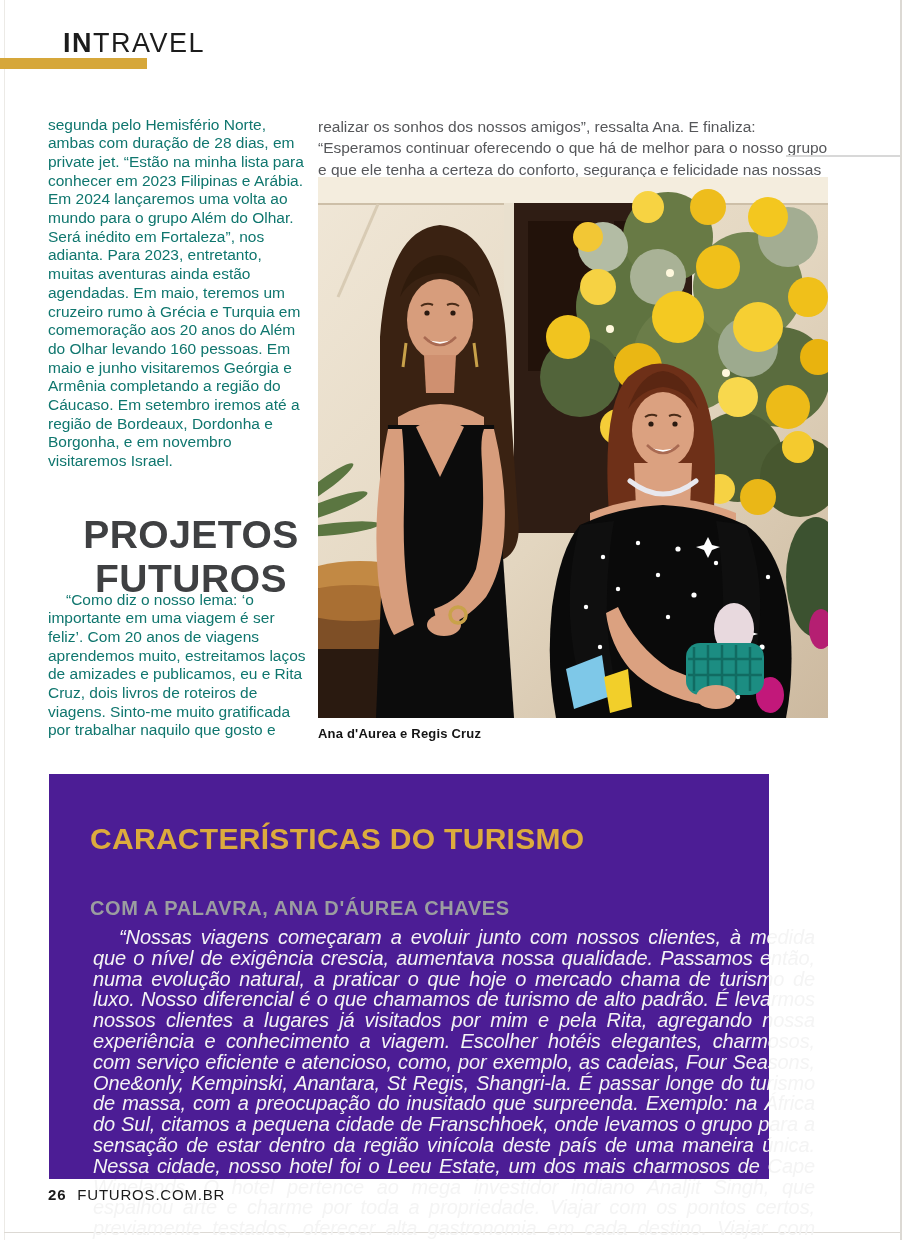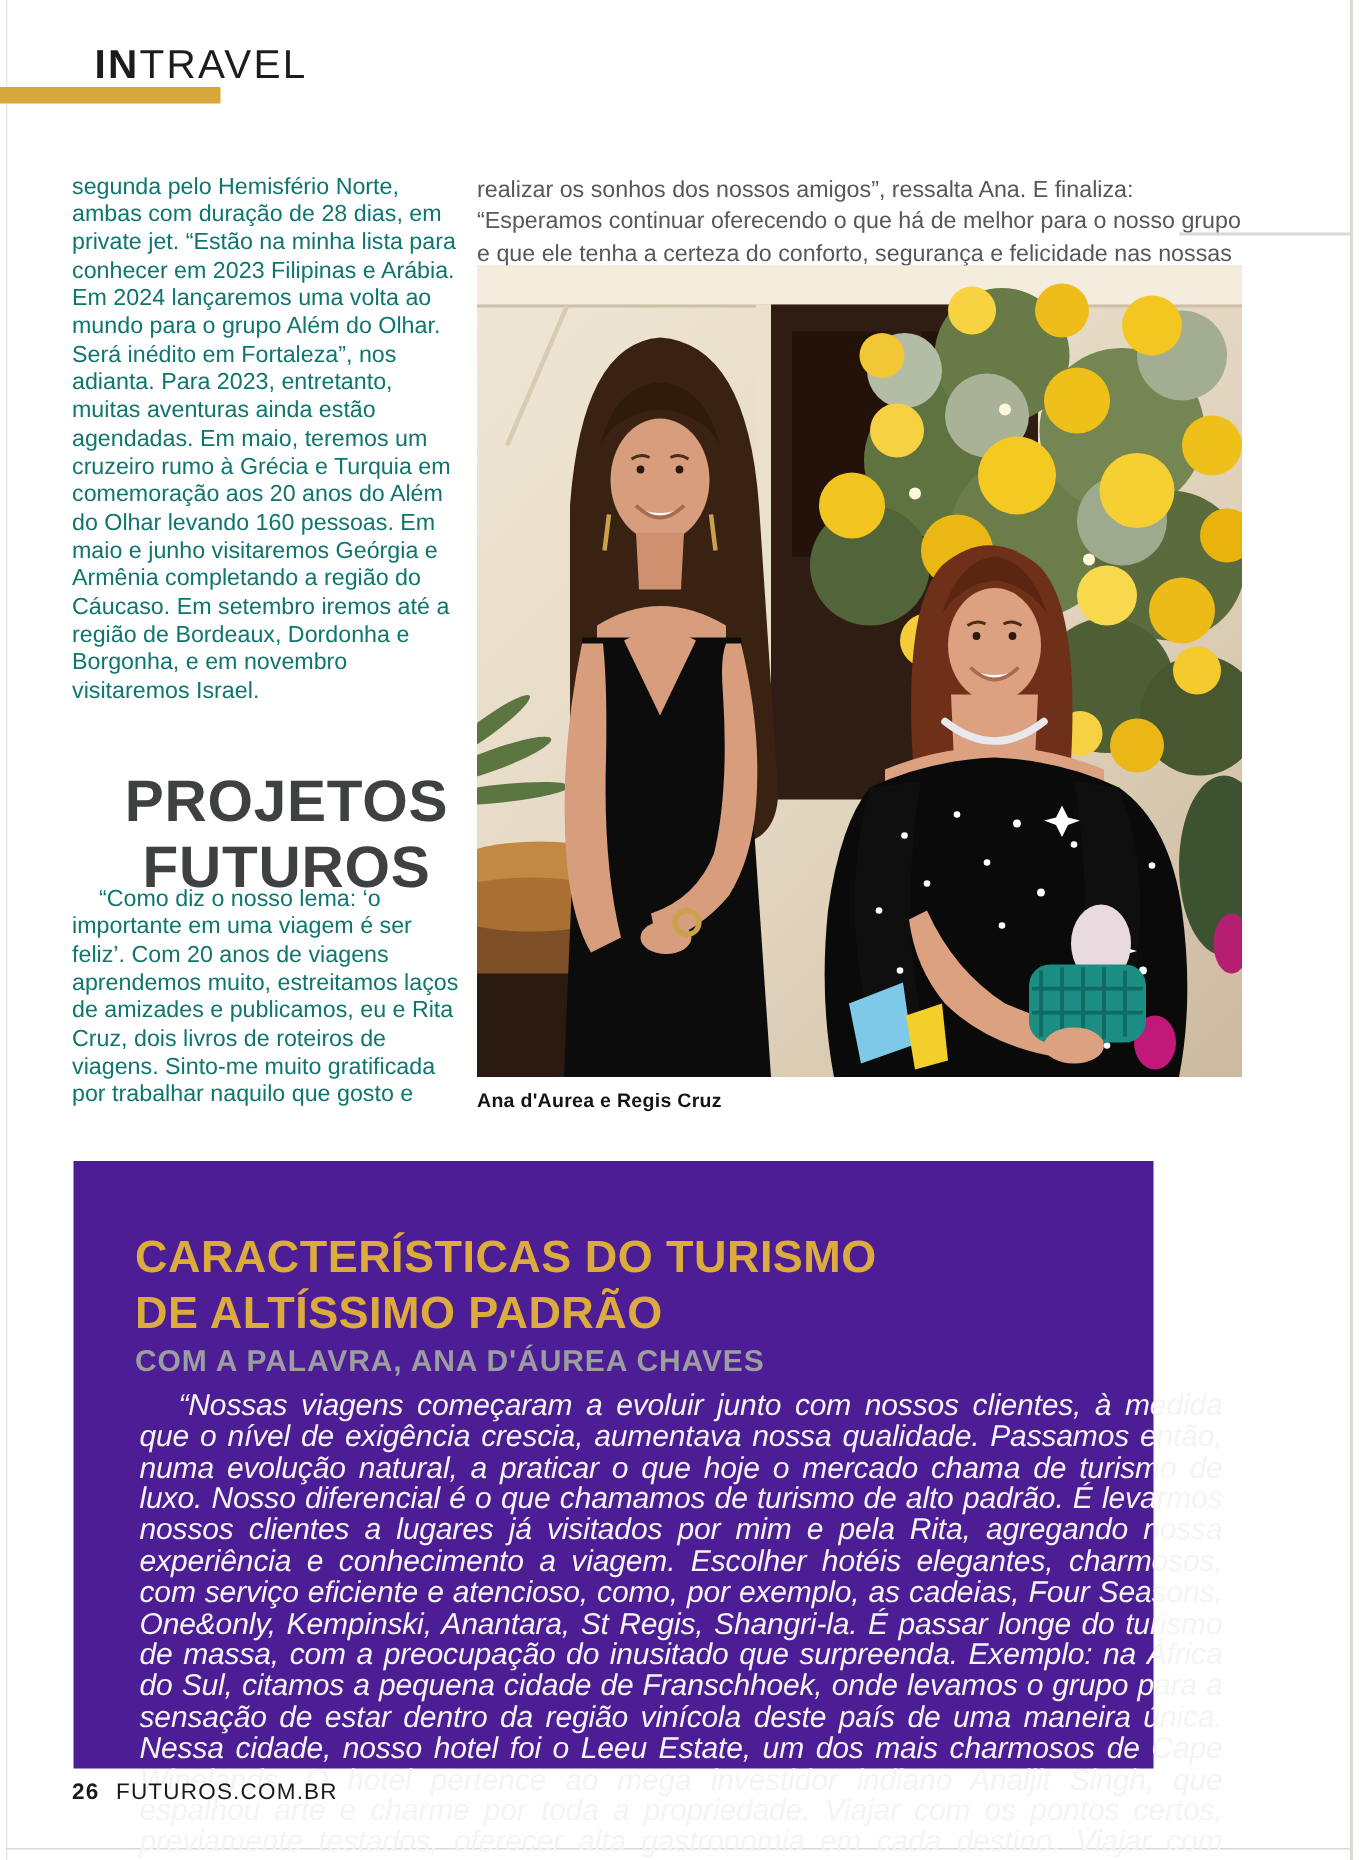--- a/index.html
+++ b/index.html
@@ -226,20 +226,20 @@
           <line x1="370" y1="482" x2="444" y2="482"></line>
             <line x1="370" y1="498" x2="444" y2="498"></line>
         </g>
         <ellipse cx="398" cy="520" rx="20" ry="12" fill="#dba180"></ellipse>
       </g>
     </svg>
   </div>
   <div class="photo-caption">Ana d'Aurea e Regis Cruz</div>
 
   <div class="feature-box">
-    <h1 class="fb-title" id="fb-title" style="color: rgb(220, 171, 61);"><span>CARACTERÍSTICAS DO TURISMO</span><br><span>DE ALTÍSSIMO PADRÃO</span></h1>
+    <h1 class="fb-title" id="fb-title" style="color: rgb(220, 171, 61);"><span>CARACTERÍSTICAS DO TURISMO</span><br></h1>
     <h3 class="fb-subtitle" id="fb-subtitle" style="color: rgb(155, 157, 160);">COM A PALAVRA, ANA D'ÁUREA CHAVES</h3>
     <p class="fb-body">“Nossas viagens começaram a evoluir junto com nossos clientes, à medida que o nível de exigência crescia, aumentava nossa qualidade. Passamos então, numa evolução natural, a praticar o que hoje o mercado chama de turismo de luxo. Nosso diferencial é o que chamamos de turismo de alto padrão. É levarmos nossos clientes a lugares já visitados por mim e pela Rita, agregando nossa experiência e conhecimento a viagem. Escolher hotéis elegantes, charmosos, com serviço eficiente e atencioso, como, por exemplo, as cadeias, Four Seasons, One&amp;only, Kempinski, Anantara, St Regis, Shangri-la. É passar longe do turismo de massa, com a preocupação do inusitado que surpreenda. Exemplo: na África do Sul, citamos a pequena cidade de Franschhoek, onde levamos o grupo para a sensação de estar dentro da região vinícola deste país de uma maneira única. Nessa cidade, nosso hotel foi o Leeu Estate, um dos mais charmosos de Cape Winelands. O hotel pertence ao mega investidor indiano Analjit Singh, que espalhou arte e charme por toda a propriedade. Viajar com os pontos certos, previamente testados, oferecer alta gastronomia em cada destino. Viajar com arte, visitando museus e galerias, explorar a história e arquitetura de cada cidade, conhecer e participar da cultura local, viver o país que se visita de maneira genuína”.</p>
   </div>
 
   <div class="footer"><span class="num">26</span><span>FUTUROS.COM.BR</span></div>
 
 </div>
 
 </body></html>

